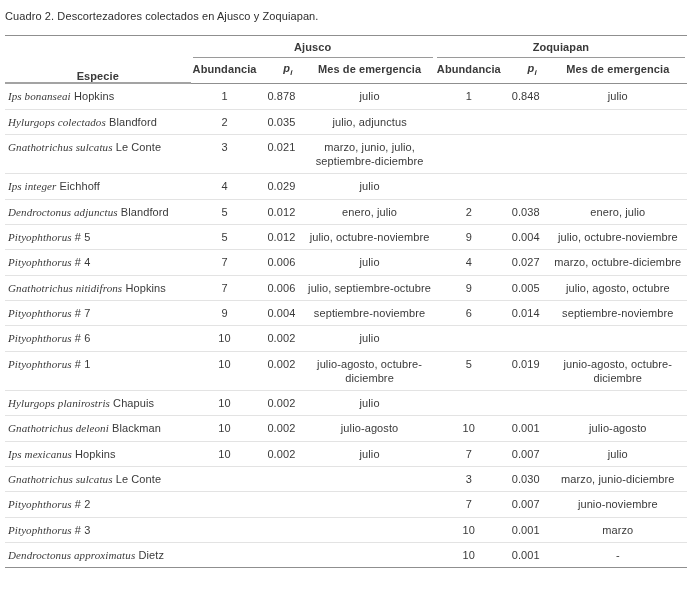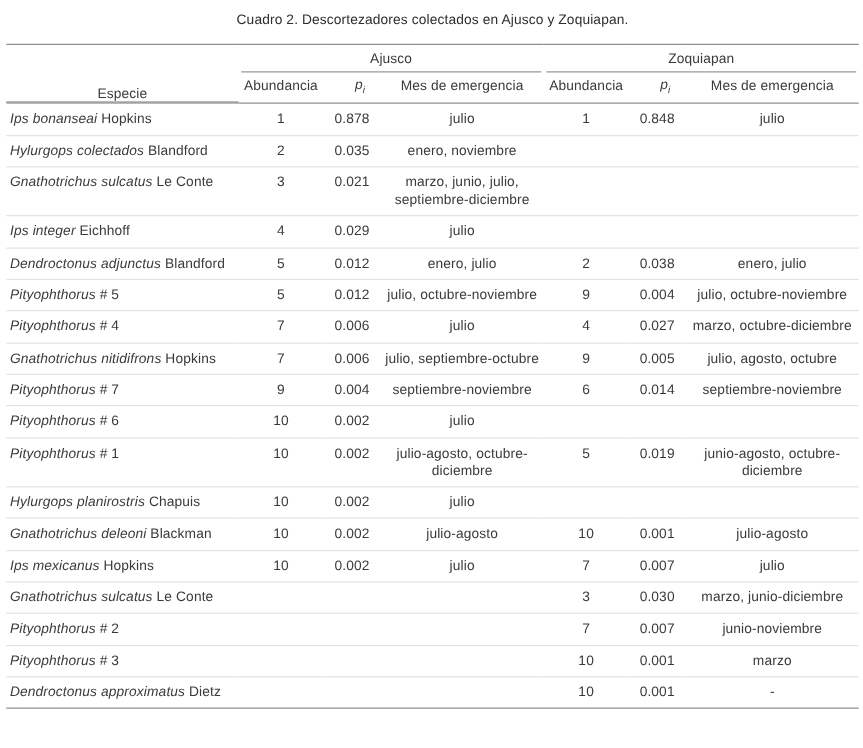--- a/index.html
+++ b/index.html
@@ -6,55 +6,55 @@
   html, body { background: #ffffff; }
   body {
     width: 690px;
     height: 598px;
     font-family: "Liberation Sans", sans-serif;
     color: #3c3c3c;
     overflow: hidden;
   }
   .page { padding: 8px 3px 0 5px; }
 
-  .titles { font-size: 11px; line-height: 1.6; color: #2e2e2e; margin-bottom: 9px; letter-spacing: 0.1px; text-align: center; }
+  .titles { font-size: 11px; line-height: 1.6; color: #2e2e2e; margin-bottom: 9px; letter-spacing: 0.1px; }
 
   table.species-table {
     width: 682px;
     border-collapse: collapse;
     font-size: 11px;
     color: #3a3a3a;
     border-bottom: 1px solid #8f8f8f;
     letter-spacing: 0.1px;
   }
 
   col.c-sp  { width: 186px; }
   col.c-ab  { width: 68px; }
   col.c-pi  { width: 46px; }
   col.c-mes1 { width: 132px; }
   col.c-mes2 { width: 140px; }
 
-  thead th { font-weight: normal; text-align: center; }
+  thead th { font-weight: bold; text-align: center; }
   tr.group-row th { border-top: 1px solid #8f8f8f; padding-top: 5px; vertical-align: bottom; }
   th.especie-h { vertical-align: middle; border-bottom: 2px solid #a3a3a3; }
   .group-label { border-bottom: 1px solid #9a9a9a; padding-bottom: 4px; margin: 0 2px; }
   tr.sub-row th { border-bottom: 1px solid #8f8f8f; padding: 4px 2px 6px 2px; }
   tr.sub-row th i { font-style: italic; margin-left: 13px; }
   tr.sub-row sub { font-size: 8px; }
 
   tbody td {
     padding: 5px 3px 5px 3px;
     text-align: center;
     vertical-align: top;
     border-top: 1px solid #e3e3e3;
     line-height: 1.3;
   }
   tbody tr:first-child td { border-top: none; }
   td.sp { text-align: left; padding-left: 3px; white-space: nowrap; }
-  td.sp i { font-style: italic; }
+  td.sp i { font-style: italic; font-family: Liberation Serif, serif; }
 </style>
 </head>
 <body>
 
 <div class="page">
 
   <div class="titles">
     <div>Cuadro 2. Descortezadores colectados en Ajusco y Zoquiapan.</div>
   </div>
 
@@ -94,21 +94,21 @@
           <td>0.878</td>
           <td>julio</td>
           <td>1</td>
           <td>0.848</td>
           <td>julio</td>
         </tr>
         <tr>
           <td class="sp"><i>Hylurgops colectados</i> <span>Blandford</span></td>
           <td>2</td>
           <td>0.035</td>
-          <td>enero, noviembre</td>
+          <td>julio, adjunctus</td>
           <td></td>
           <td></td>
           <td></td>
         </tr>
         <tr>
           <td class="sp"><i>Gnathotrichus sulcatus</i> <span>Le Conte</span></td>
           <td>3</td>
           <td>0.021</td>
           <td>marzo, junio, julio, septiembre-diciembre</td>
           <td></td>

